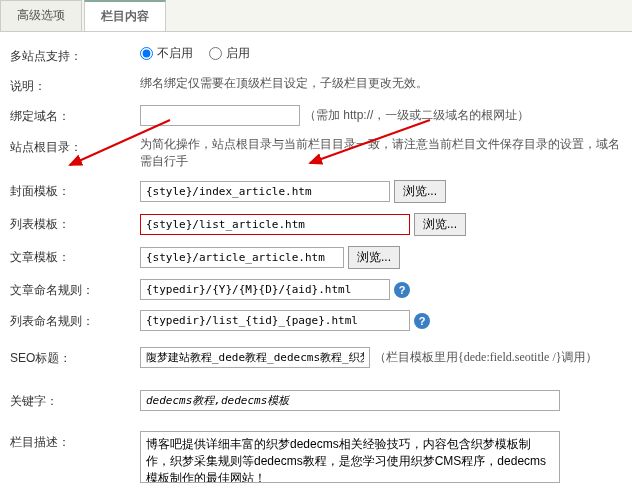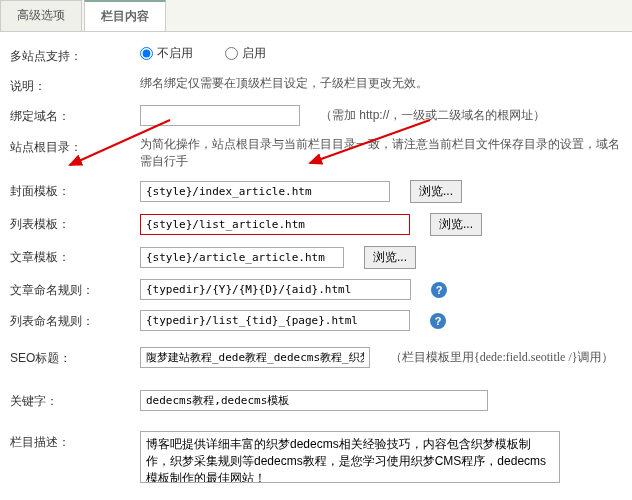--- a/index.html
+++ b/index.html
@@ -3,21 +3,21 @@
 <meta charset="utf-8">
 <style>
 * { box-sizing: border-box; margin: 0; padding: 0; }
 body { font-family: "Microsoft YaHei", SimSun, sans-serif; font-size: 12px; color: #333; background: #fff; width: 632px; }
 .tabs { display: flex; background: #f5f5f0; border-bottom: 1px solid #ccc; }
 .tab { padding: 6px 16px; border: 1px solid #ccc; border-bottom: none; background: #f0f0ea; cursor: pointer; margin-right: 2px; color: #555; }
 .tab.active { background: #fff; font-weight: bold; color: #666; border-top: 2px solid #8a9; }
 .form-body { padding: 8px 10px 12px 10px; }
 .row { display: flex; align-items: flex-start; padding: 5px 0; }
 .lbl { width: 130px; flex-shrink: 0; color: #333; padding-top: 3px; }
-.ctrl { flex: 1; display: flex; align-items: center; flex-wrap: wrap; gap: 20px; }
+.ctrl { flex: 1; display: flex; align-items: center; flex-wrap: wrap; gap: 4px; }
 .radio-wrap { display: inline-flex; align-items: center; margin-right: 12px; }
 .radio-wrap input { margin-right: 4px; }
 .txt { border: 1px solid #aaa; padding: 3px 5px; font-size: 11px; font-family: monospace, SimSun; }
 .txt.highlight { border: 1px solid #c00; }
 .browse-btn { border: 1px solid #999; background: #eee; padding: 2px 8px; font-size: 12px; cursor: pointer; }
 .help-icn { display: inline-flex; width: 16px; height: 16px; border-radius: 50%; background: #3a7ec4; color: #fff; align-items: center; justify-content: center; font-size: 11px; font-weight: bold; cursor: pointer; }
 .hint { color: #555; }
 .ta { border: 1px solid #aaa; padding: 4px 5px; font-size: 12px; width: 420px; resize: none; font-family: inherit; }
 .arrow-svg { position: absolute; pointer-events: none; }
 .form-area { position: relative; }
@@ -91,21 +91,21 @@
     <div class="lbl">文章模板：</div>
     <div class="ctrl">
       <input class="txt" style="width: 204px;" value="{style}/article_article.htm">
       <button class="browse-btn">浏览...</button>
     </div>
   </div>
 
   <div class="row">
     <div class="lbl">文章命名规则：</div>
     <div class="ctrl">
-      <input class="txt" style="width: 271px;" value="{typedir}/{Y}/{M}{D}/{aid}.html">
+      <input class="txt" style="width: 250px;" value="{typedir}/{Y}/{M}{D}/{aid}.html">
       <span class="help-icn">?</span>
     </div>
   </div>
 
   <div class="row">
     <div class="lbl">列表命名规则：</div>
     <div class="ctrl">
       <input class="txt" style="width: 270px;" value="{typedir}/list_{tid}_{page}.html">
       <span class="help-icn">?</span>
     </div>
@@ -115,21 +115,21 @@
     <div class="lbl">SEO标题：</div>
     <div class="ctrl">
       <input class="txt" style="width: 230px;" value="䧗梦建站教程_dede教程_dedecms教程_织梦教程">
       <span class="seo-note">（栏目模板里用{dede:field.seotitle /}调用）</span>
     </div>
   </div>
 
   <div class="row" style="margin-top:12px">
     <div class="lbl">关键字：</div>
     <div class="ctrl">
-      <input class="txt" style="width: 348px;" value="dedecms教程,dedecms模板">
+      <input class="txt" style="width: 420px; font-style: italic;" value="dedecms教程,dedecms模板">
     </div>
   </div>
 
   <div class="row" style="margin-top:10px">
     <div class="lbl">栏目描述：</div>
     <div class="ctrl">
       <textarea class="ta" rows="3" style="">博客吧提供详细丰富的织梦dedecms相关经验技巧，内容包含织梦模板制作，织梦采集规则等dedecms教程，是您学习使用织梦CMS程序，dedecms模板制作的最佳网站！</textarea>
     </div>
   </div>
 

